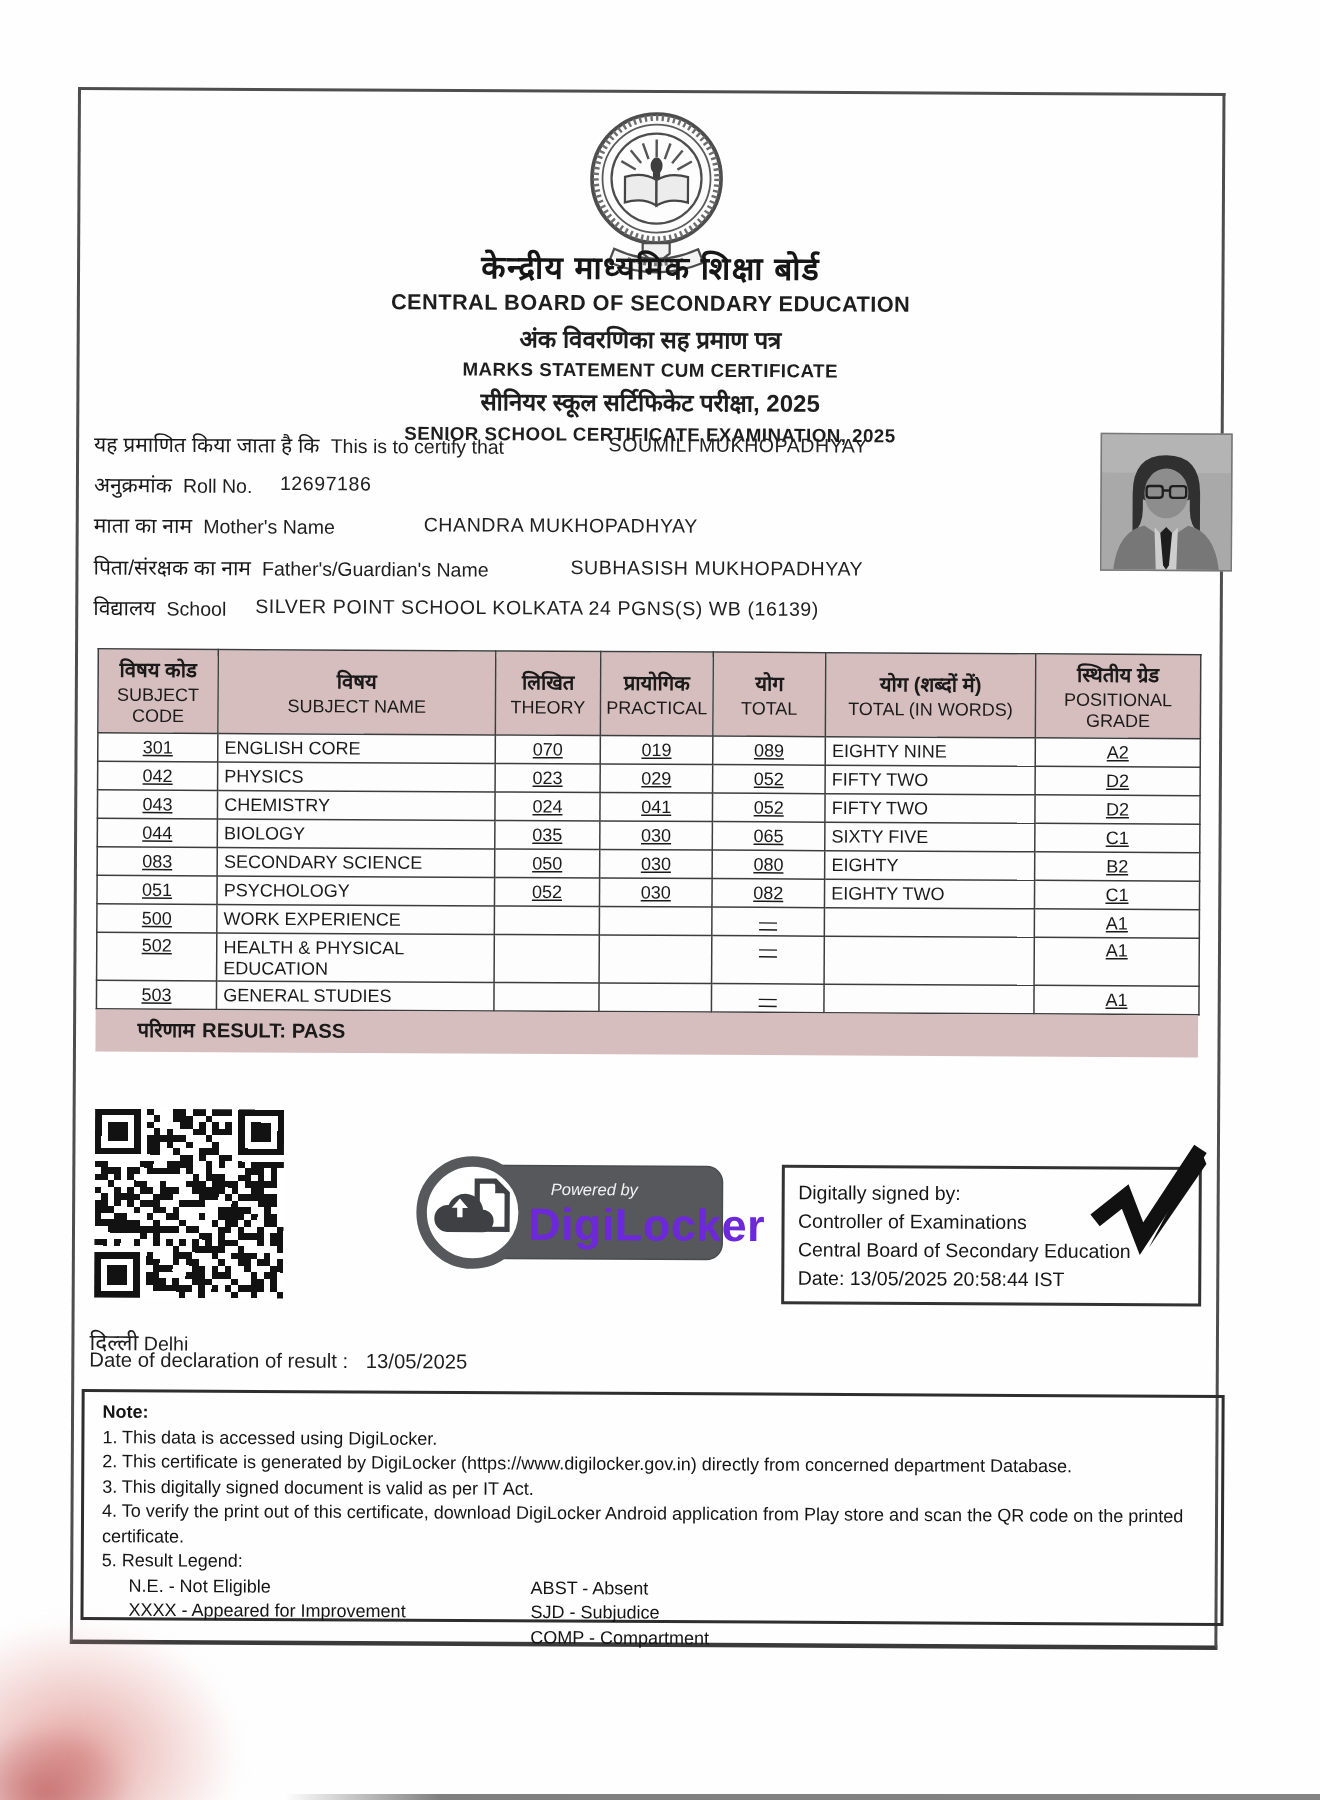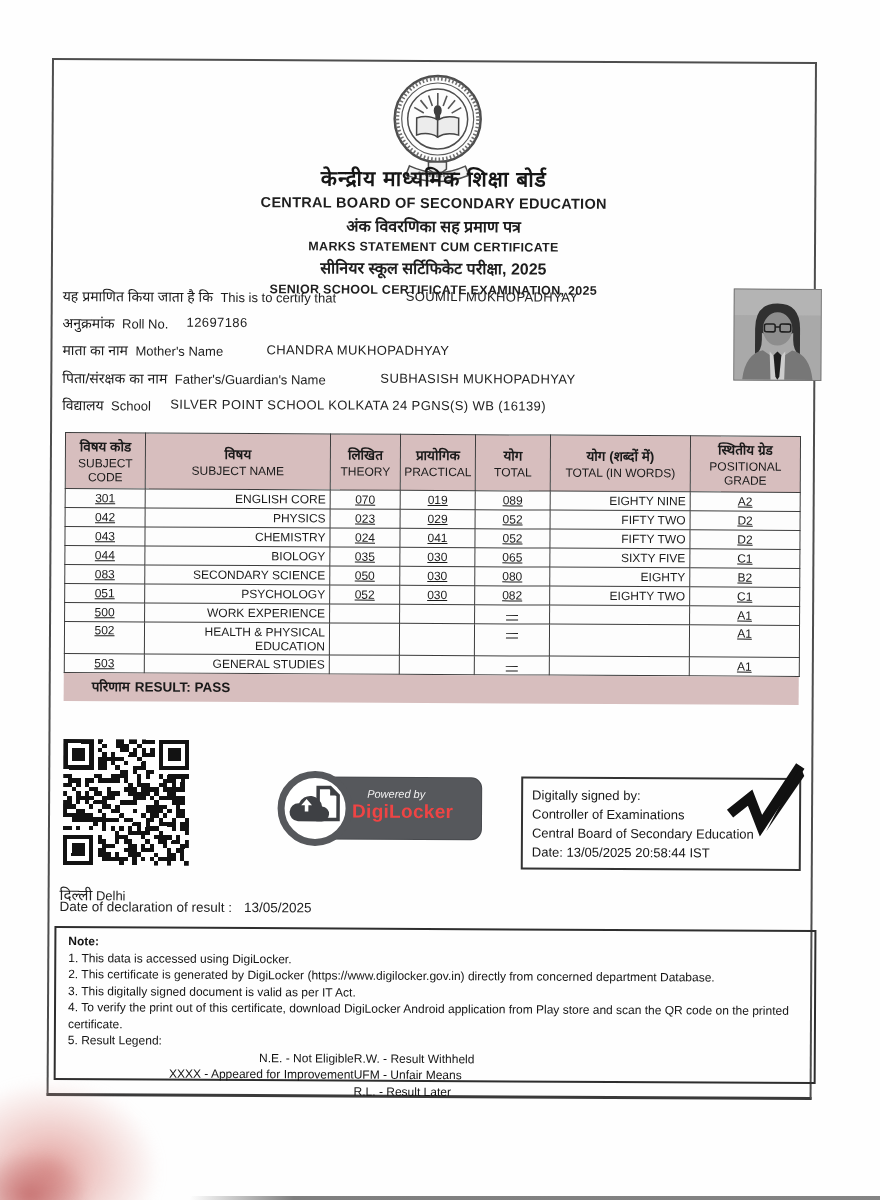--- a/index.html
+++ b/index.html
@@ -32,52 +32,52 @@
   
   .marks-block { position:absolute; left:13px; top:372px; width:735px; }
   table.marks { border-collapse:collapse; width:735px; table-layout:fixed; }
   .marks th, .marks td { border:1px solid #3d3d3d; font-size:12px; color:#1b1b1b;
                          padding:1px 4px; overflow:hidden; }
   .marks th { background:#d7bebe; font-weight:normal; vertical-align:middle; padding:4px 2px; height:55px; }
   .marks th .hi { display:block; font-size:13.5px; font-weight:bold; color:#1a1a1a; }
   .marks th .en { display:block; font-size:12px; margin-top:1px; }
   .marks td { height:19px; vertical-align:middle; background:#fdfdfd; }
   .marks tr.tall td { height:32px; }
-  .c { text-align:center;text-decoration:underline; } .l { text-align:right; padding-left:6px; }
+  .c { text-align:center;text-decoration:underline; } .l { text-align:left; padding-left:6px; }
   .result-band { width:735px; height:28px; background:#d7bebe; line-height:28px;
                  padding-left:28px; font-size:13.5px; font-weight:bold; color:#1a1a1a; }
   .result-band .hi { margin-right:5px; }
 
   
   .qr { position:absolute; left:13px; top:679px; width:126px; height:126px; background:#fff; }
   .dl-badge { position:absolute; left:226px; top:708px; width:208px; height:74px; }
   .dl-rect { position:absolute; left:33px; top:8px; width:172px; height:61px;
              background:#56585c; border-radius:10px; box-shadow:0 0 0 1px #494b4f; }
   .dl-powered { position:absolute; left:91px; top:18px; font-size:11px; font-style:italic;
                 font-weight:normal; color:#f2f2f2; }
-  .dl-brand { position:absolute; left:76px; top:31px; font-size:19px; font-weight:bold;
-              color:#ef4444; letter-spacing:.3px; }
+  .dl-brand { position:absolute; left:76px; top:31px; font-size:30px; font-weight:bold;
+              color:#6d28d9; letter-spacing:.3px; }
   .dl-circle { position:absolute; left:0; top:0; width:78px; height:78px; }
 
   .sig-box { position:absolute; left:471px; top:714px; width:280px; height:93px;
              border:2px solid #333; padding:7px 9px; font-size:13px; line-height:19px; color:#161616; }
   .sig-check { position:absolute; left:676px; top:698px; width:80px; height:82px; }
 
   .place-line { position:absolute; left:10px; top:824px; font-size:13px; }
   .place-line .hi { font-size:15px; }
   .decl-line { position:absolute; left:10px; top:839px; font-size:13.5px; }
   .decl-line .date { margin-left:8px; }
 
   
   .notes { position:absolute; left:5px; top:866px; width:762px; height:154px;
            border:2px solid #2e2e2e; padding:5px 12px; font-size:12px; line-height:16.5px; color:#141414; }
   .notes .title { font-weight:bold; }
   .legend { display:flex; margin-left:18px; }
   .legend .col { display:flex; flex-direction:column; }
-  .legend .col1 { width:268px;align-items:flex-end; } .legend .col2 { width:198px; }
+  .legend .col1 { width:268px; } .legend .col2 { width:198px; }
 
   
   .smudge { position:absolute; left:-60px; top:1080px; width:220px; height:180px;
             background:radial-gradient(closest-side, rgba(216,130,125,.75), rgba(230,170,165,.45) 55%, rgba(240,200,195,0) 100%);
             filter:blur(6px); }
   .smudge2 { position:absolute; left:-30px; top:1150px; width:120px; height:90px;
             background:radial-gradient(closest-side, rgba(190,95,95,.8), rgba(220,150,145,0) 100%);
             filter:blur(5px); }
   .bottom-edge { position:absolute; left:190px; right:0; bottom:0; height:4px;
             background:linear-gradient(to right, rgba(90,90,90,0), rgba(95,95,95,.8) 15%, rgba(110,110,110,.85)); }
@@ -125,21 +125,21 @@
       <span class="cand-val" style="left:343px">SOUMILI MUKHOPADHYAY</span>
     </div>
     <div class="cand-line" style="top:253px">
       <span class="lbl-hi">अनुक्रमांक</span>
       <span class="lbl-en">Roll No.</span>
       <span class="cand-val" style="left:124px">12697186</span>
     </div>
     <div class="cand-line" style="top:280px">
       <span class="lbl-hi">माता का नाम</span>
       <span class="lbl-en">Mother's Name</span>
-      <span class="cand-val" style="left:204px">CHANDRA MUKHOPADHYAY</span>
+      <span class="cand-val" style="left:220px">CHANDRA MUKHOPADHYAY</span>
     </div>
     <div class="cand-line" style="top:308px">
       <span class="lbl-hi">पिता/संरक्षक का नाम</span>
       <span class="lbl-en">Father's/Guardian's Name</span>
       <span class="cand-val" style="left:318px">SUBHASISH MUKHOPADHYAY</span>
     </div>
     <div class="cand-line" style="top:335px">
       <span class="lbl-hi">विद्यालय</span>
       <span class="lbl-en">School</span>
       <span class="cand-val" style="left:108px">SILVER POINT SCHOOL KOLKATA 24 PGNS(S) WB (16139)</span>
@@ -665,24 +665,24 @@
       <div>1. This data is accessed using DigiLocker.</div>
       <div>2. This certificate is generated by DigiLocker (https://www.digilocker.gov.in) directly from concerned department Database.</div>
       <div>3. This digitally signed document is valid as per IT Act.</div>
       <div>4. To verify the print out of this certificate, download DigiLocker Android application from Play store and scan the QR code on the printed certificate.</div>
       <div>5. Result Legend:</div>
       <div class="legend">
         <div class="col col1">
           <span>N.E. - Not Eligible</span>
           <span>XXXX - Appeared for Improvement</span>
         </div>
-        <div class="col col3">
-          <span>R.W. - Result Withheld</span>
-          <span>UFM - Unfair Means</span>
-          <span>R.L. - Result Later</span>
+        <div class="col col2">
+          <span>ABST - Absent</span>
+          <span>SJD - Subjudice</span>
+          <span>COMP - Compartment</span>
         </div>
       </div>
     </div>
 
   </div>
 
   <div class="smudge"></div>
   <div class="smudge2"></div>
   <div class="bottom-edge"></div>
 </div>

